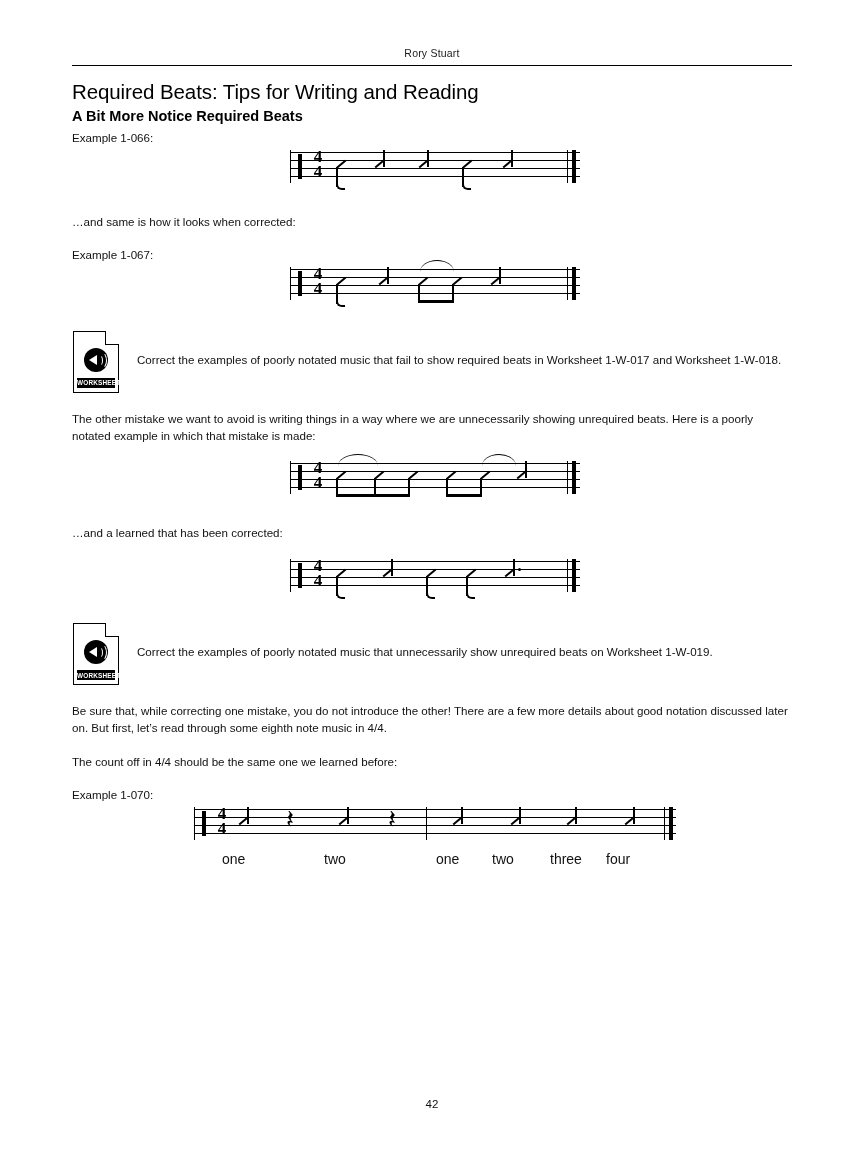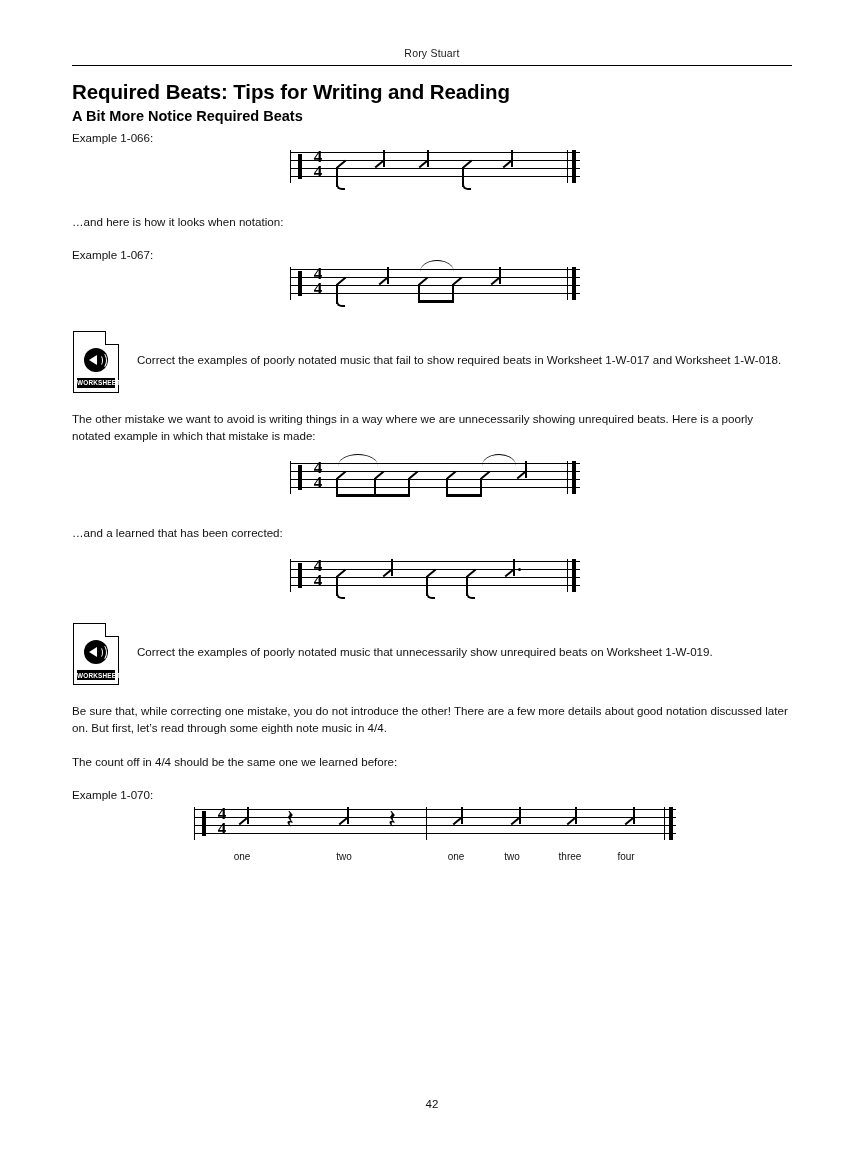--- a/index.html
+++ b/index.html
@@ -29,21 +29,21 @@
     padding-top: 47px;
     letter-spacing: 0.2px;
   }
   .head-rule {
     border: 0;
     border-top: 1px solid #000;
     margin: 6px 0 0 0;
   }
   h1.title {
     font-size: 20.5px;
-    font-weight: bold;
+    font-weight: normal;
     margin: 14px 0 2px 0;
     letter-spacing: -0.1px;
   }
   h2.subtitle {
     font-size: 14.5px;
     font-weight: bold;
     margin: 4px 0 7px 0;
   }
   p.body {
     font-size: 11.6px;
@@ -148,23 +148,22 @@
   }
   .dot {
     position: absolute;
     width: 3px;
     height: 3px;
     border-radius: 50%;
     background: #000;
   }
   .count-label {
     position: absolute;
-    font-size: 10px;
+    font-size: 14px;
     color: #111;
-    text-align: center;
     width: 40px;
   }
 
   
   .callout {
     position: relative;
     display: flex;
     align-items: flex-start;
     margin: 0 0 18px 0;
   }
@@ -300,21 +299,21 @@
       <div class="slash" style="left:212px; top:13px;"></div>
       <div class="stem" style="left:221px; top:0px; height:17px;"></div>
 
       <div class="barline thin-pre" style="left:277px; height:33px;"></div>
       <div class="barline thick" style="left:282px; height:33px;"></div>
     </div>
   </div>
 
   <div class="gap-lg"></div>
 
-  <p class="body">…and here is how it looks when notation:</p>
+  <p class="body">…and same is how it looks when corrected:</p>
 
   <p class="ex-label">Example 1-067:</p>
 
   <div class="staff-wrap center-1">
     <div class="staff" style="width:290px;">
       <div class="line" style="top:2px;"></div>
       <div class="line" style="top:10px;"></div>
       <div class="line" style="top:18px;"></div>
       <div class="line" style="top:26px;"></div>
       <div class="barline" style="left:0px; height:33px;"></div>

